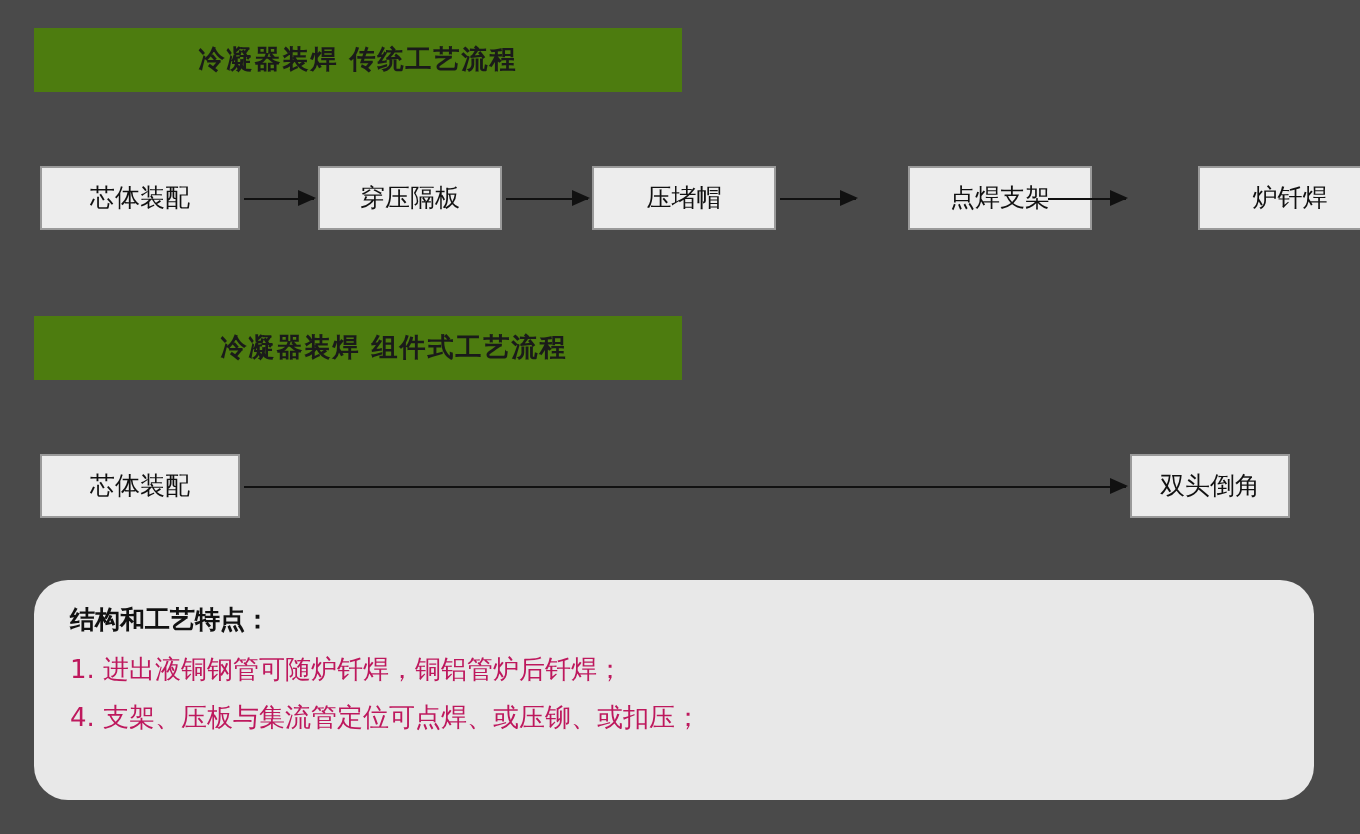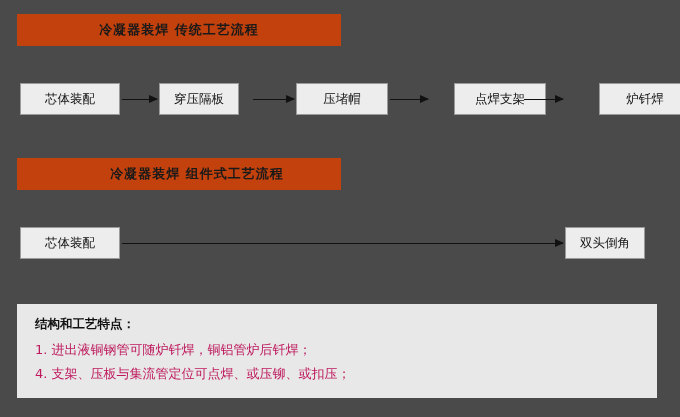--- a/index.html
+++ b/index.html
@@ -16,21 +16,21 @@
   }
   .canvas {
     position: relative;
     width: 680px;
     height: 417px;
   }
 
   
   .title-bar {
     position: absolute;
-    background: #c2410c;
+    background: #4d7c0f;
     color: #1a1a1a;
     font-size: 13px;
     font-weight: bold;
     display: flex;
     align-items: center;
     justify-content: center;
     letter-spacing: 1px;
     box-sizing: border-box;
   }
   #title-bar-1 { left: 17px; top: 14px; width: 324px; height: 32px; }
@@ -46,21 +46,21 @@
     display: flex;
     align-items: center;
     justify-content: center;
     box-sizing: border-box;
     white-space: nowrap;
   }
   .row1 { top: 83px; height: 32px; }
   .row2 { top: 227px; height: 32px; }
 
   #node-a1 { left: 20px;  width: 100px; }
-  #node-a2 { left: 159px; width: 80px;  }
+  #node-a2 { left: 159px; width: 92px;  }
   #node-a3 { left: 296px; width: 92px; text-align: right;  }
   #node-a4 { left: 430px; width: 92px; margin-left: 24px;  }
   #node-a5 { left: 565px; width: 92px; margin-left: 34px;  }
 
   #node-b1 { left: 20px;  width: 100px; }
   #node-b2 { left: 565px; width: 80px;  }
 
   
   .arrow {
     position: absolute;
@@ -83,26 +83,27 @@
   #arrow-1 { left: 122px; width: 35px; }
   #arrow-2 { left: 253px; width: 41px; }
   #arrow-3 { left: 390px; width: 38px; }
   #arrow-4 { left: 524px; width: 39px; }
   #arrow-b1 { left: 122px; width: 441px; }
 
   
   #notes-panel {
     position: absolute;
     left: 17px;
-    top: 304px;
+    top: 290px;
     width: 640px;
-    height: 94px;
+    height: 110px;
     background: #e8e8e8;
     box-sizing: border-box;
     padding: 12px 18px 0 18px;
+    border-radius: 17px;
   }
   .notes-title {
     font-size: 12.5px;
     font-weight: bold;
     color: #111;
     margin-bottom: 9px;
   }
   .notes-line {
     font-size: 13px;
     color: #be185d;

